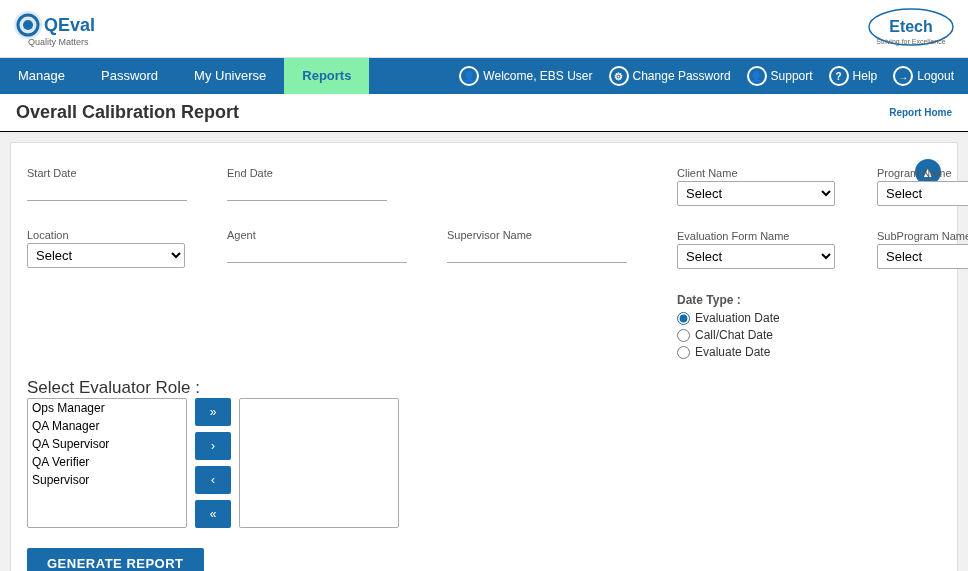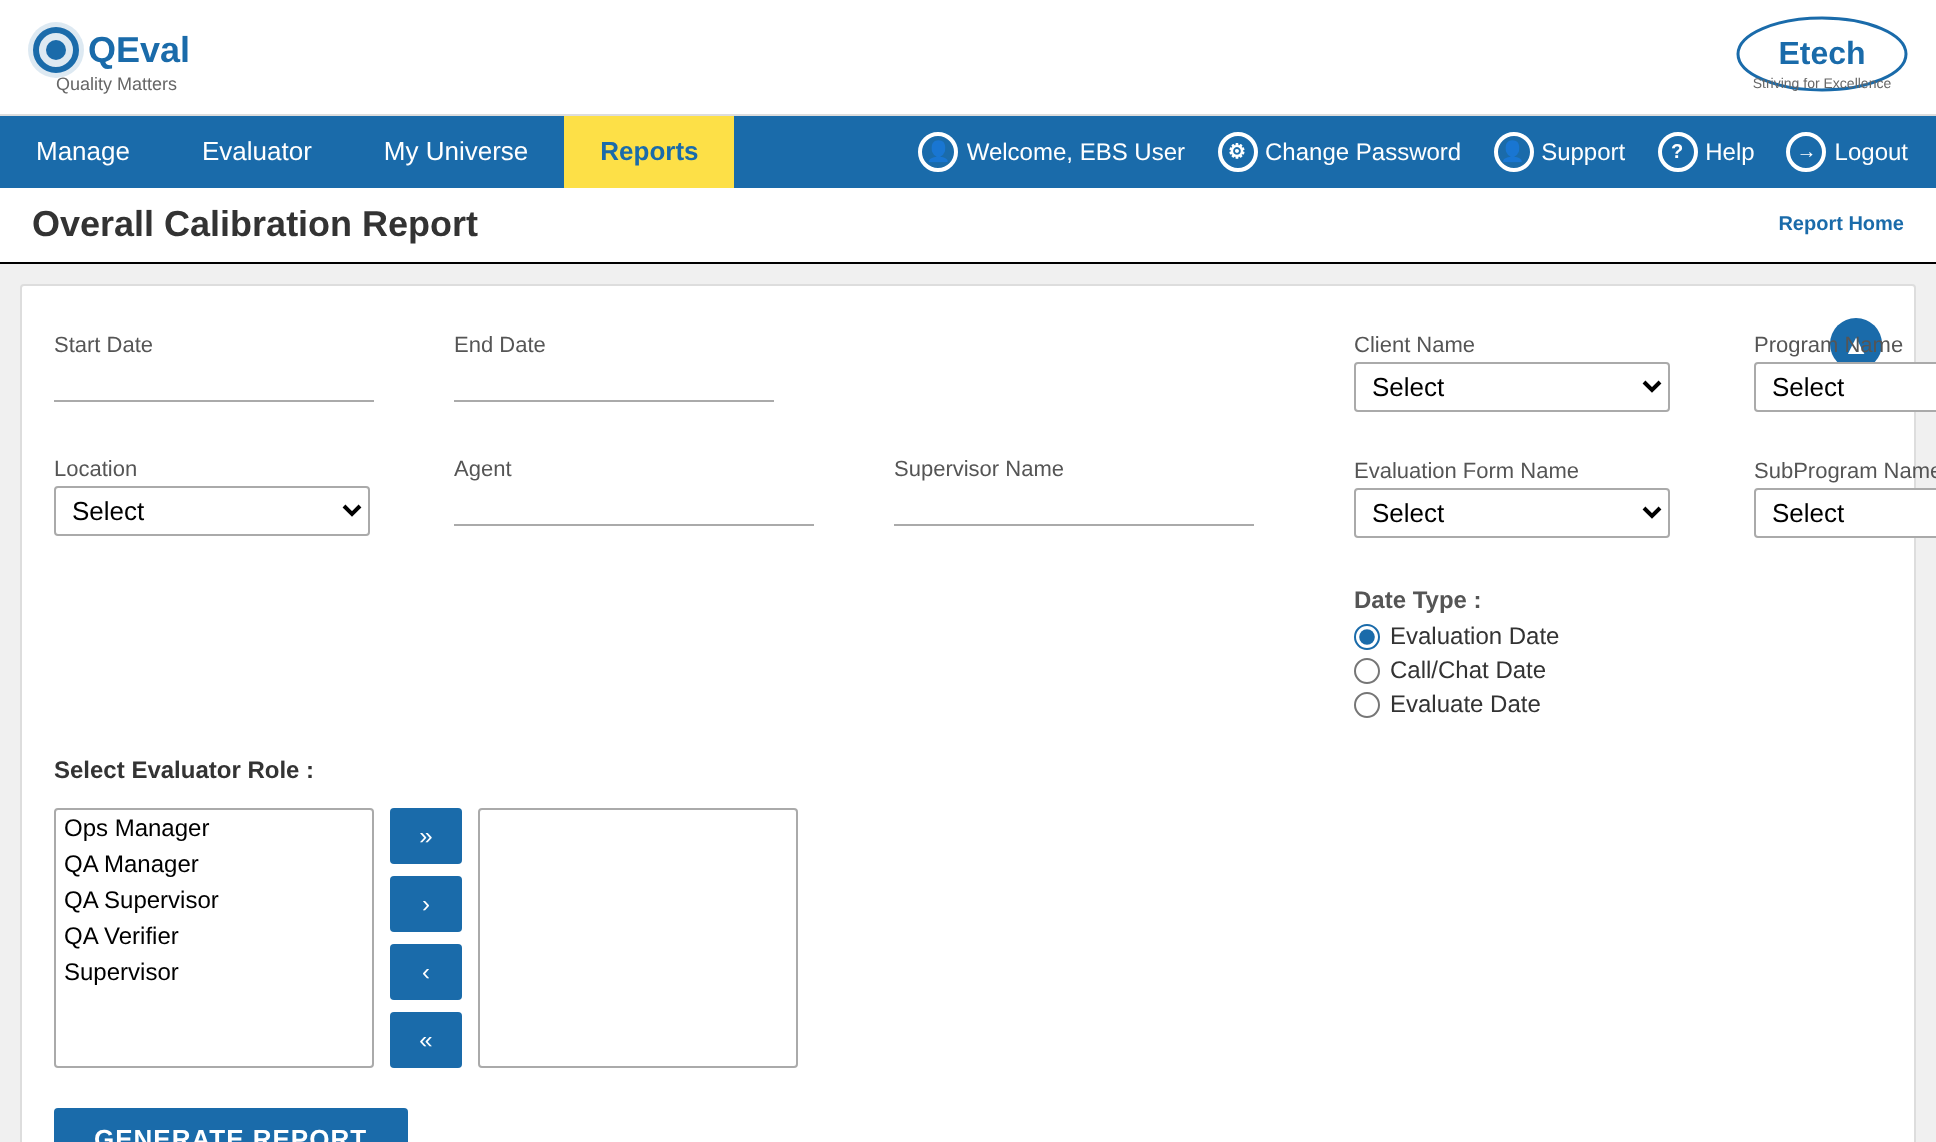--- a/index.html
+++ b/index.html
@@ -25,21 +25,21 @@
       gap: 48px;
     }
     .nav-left { display: flex; }
     .nav-item {
       color: #fff;
       padding: 0 18px;
       line-height: 36px;
       cursor: pointer;
       font-size: 13px;
     }
-    .nav-item.active { background: #fde047; color: #1a6baa; font-weight: bold; }
+    .nav-item.active { background: #86efac; color: #1a6baa; font-weight: bold; }
     .nav-right {
       margin-left: auto;
       display: flex;
       align-items: center;
       gap: 4px;
       padding-right: 8px;
     }
     .nav-right-item {
       color: #fff;
       display: flex;
@@ -162,24 +162,24 @@
       accent-color: #1a6baa;
       cursor: pointer;
     }
 
     
     .evaluator-section {
       margin-top: 16px;
       clear: both;
     }
     .evaluator-label {
-      font-size: 12px;
-      font-weight: bold;
+      font-size: 17px;
+      font-weight: normal;
       color: #333;
-      margin-bottom: 12px;
+      margin-bottom: 0;
     }
     .evaluator-controls {
       display: flex;
       align-items: center;
       gap: 8px;
     }
     .list-box {
       width: 160px;
       height: 130px;
       border: 1px solid #aaa;
@@ -242,21 +242,21 @@
       <ellipse cx="45" cy="21" rx="42" ry="18" fill="none" stroke="#1a6baa" stroke-width="1.5"></ellipse>
       <text x="45" y="26" font-family="Arial" font-size="16" font-weight="bold" fill="#1a6baa" text-anchor="middle">Etech</text>
       <text x="45" y="38" font-family="Arial" font-size="7" fill="#666" text-anchor="middle">Striving for Excellence</text>
     </svg>
   </div>
 </div>
 
 <div class="nav-bar">
   <div class="nav-left">
     <div class="nav-item">Manage</div>
-    <div class="nav-item">Evaluator</div>
+    <div class="nav-item">Password</div>
     <div class="nav-item">My Universe</div>
     <div class="nav-item active">Reports</div>
   </div>
   <div class="nav-right">
     <div class="nav-right-item">
       <div class="icon-circle">👤</div>
       <span>Welcome, EBS User</span>
     </div>
     <div class="nav-right-item">
       <div class="icon-circle">⚙</div>

